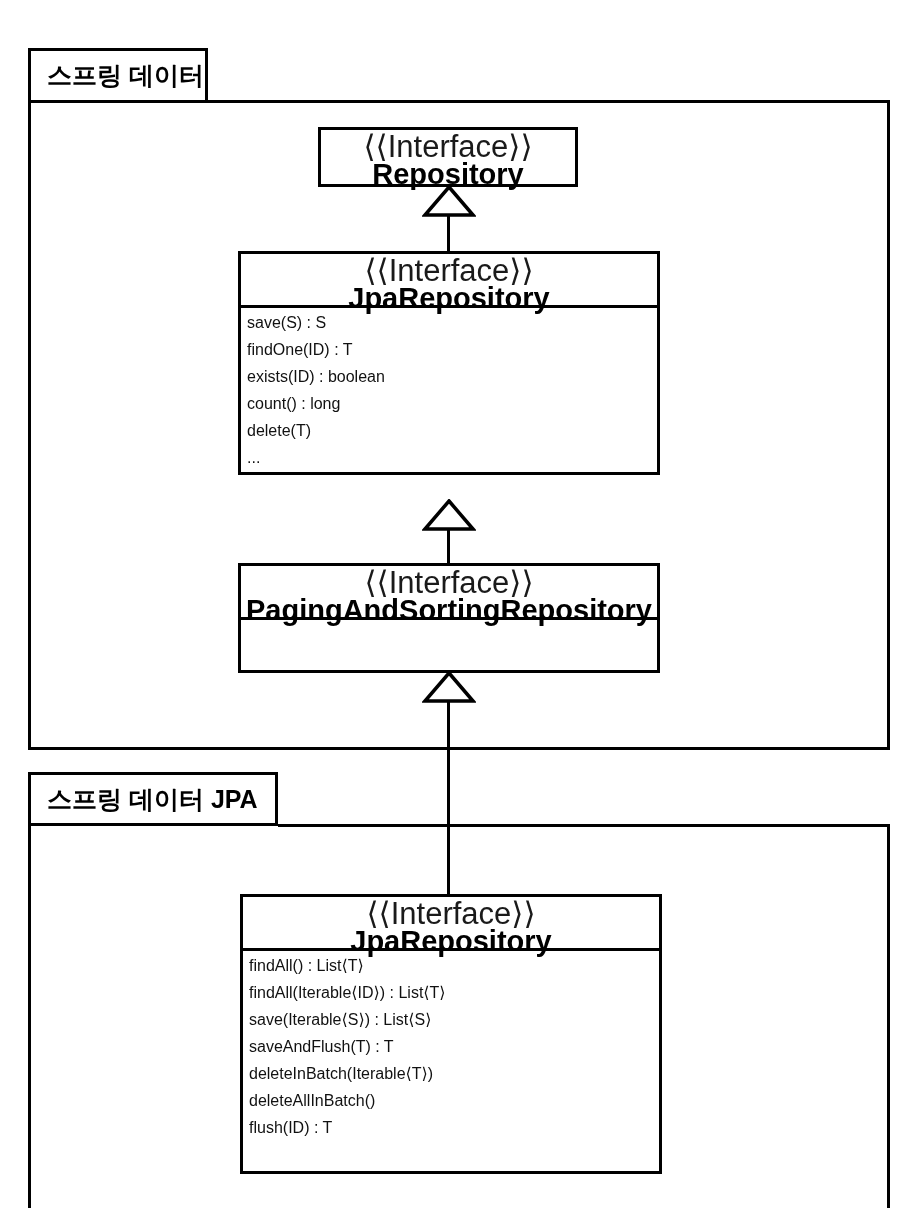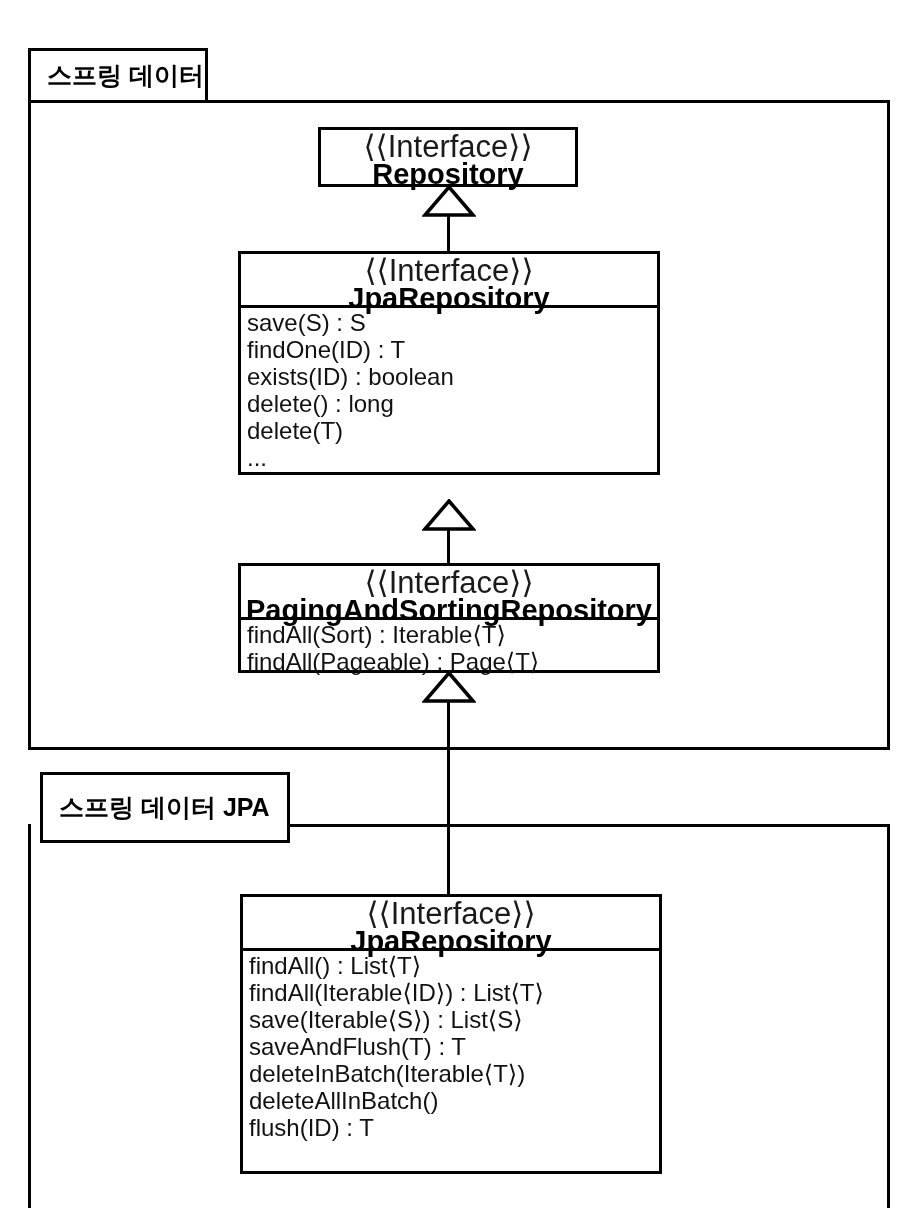--- a/index.html
+++ b/index.html
@@ -87,21 +87,21 @@
     line-height: 28px;
     font-weight: bold;
     color: #000;
     white-space: nowrap;
   }
   .uml-members {
     box-sizing: border-box;
     padding: 1px 0 2px 6px;
   }
   .member {
-    font-size: 24px;
+    font-size: 16px;
     line-height: 27px;
     white-space: nowrap;
     color: #111;
   }
 
   
   .gen-line {
     position: absolute;
     width: 3px;
     background: #000;
@@ -122,21 +122,21 @@
     <div class="package-body" style="left:28px; top:72px; width:862px; height:650px;"></div>
     <div class="tab-mask" style="left:31px; top:70px; width:177px; height:6px;"></div>
     <div class="package-tab" style="left:28px; top:20px; width:180px; height:55px;">
       <span class="package-tab-label">스프링 데이터</span>
     </div>
   </div>
 
   <div class="package">
     <div class="package-body" style="left:28px; top:796px; width:862px; height:396px;"></div>
     <div class="tab-mask" style="left:31px; top:794px; width:247px; height:6px;"></div>
-    <div class="package-tab" style="left:40px; top:744px; width:250px; height:71px;">
+    <div class="package-tab" style="left:28px; top:744px; width:250px; height:54px;">
       <span class="package-tab-label">스프링 데이터 JPA</span>
     </div>
   </div>
 
   <div class="gen-line" style="left:446.5px; top:186px; height:38px;"></div>
   <div class="gen-triangle" style="left:422px; top:157px;">
     <svg width="54" height="32" viewBox="0 0 54 32">
       <polygon points="27,2 51,30 3,30" fill="#ffffff" stroke="#000000" stroke-width="3.5" stroke-linejoin="miter"></polygon>
     </svg>
   </div>
@@ -164,34 +164,30 @@
 
   <div class="uml-box" style="left:238px; top:223px; width:422px; height:224px;">
     <div class="uml-header with-sep" style="height:54px;">
       <div class="stereotype">⟨⟨Interface⟩⟩</div>
       <div class="class-name">JpaRepository</div>
     </div>
     <div class="uml-members">
       <div class="member">save(S) : S</div>
       <div class="member">findOne(ID) : T</div>
       <div class="member">exists(ID) : boolean</div>
-      <div class="member">delete() : long</div>
+      <div class="member">count() : long</div>
       <div class="member">delete(T)</div>
       <div class="member">...</div>
     </div>
   </div>
 
   <div class="uml-box" style="left:238px; top:535px; width:422px; height:110px;">
     <div class="uml-header with-sep" style="height:54px;">
       <div class="stereotype">⟨⟨Interface⟩⟩</div>
       <div class="class-name">PagingAndSortingRepository</div>
-    </div>
-    <div class="uml-members">
-      <div class="member">findAll(Sort) : Iterable⟨T⟩</div>
-      <div class="member">findAll(Pageable) : Page⟨T⟩</div>
     </div>
   </div>
 
   <div class="uml-box" style="left:240px; top:866px; width:422px; height:280px;">
     <div class="uml-header with-sep" style="height:54px;">
       <div class="stereotype">⟨⟨Interface⟩⟩</div>
       <div class="class-name">JpaRepository</div>
     </div>
     <div class="uml-members">
       <div class="member">findAll() : List⟨T⟩</div>

